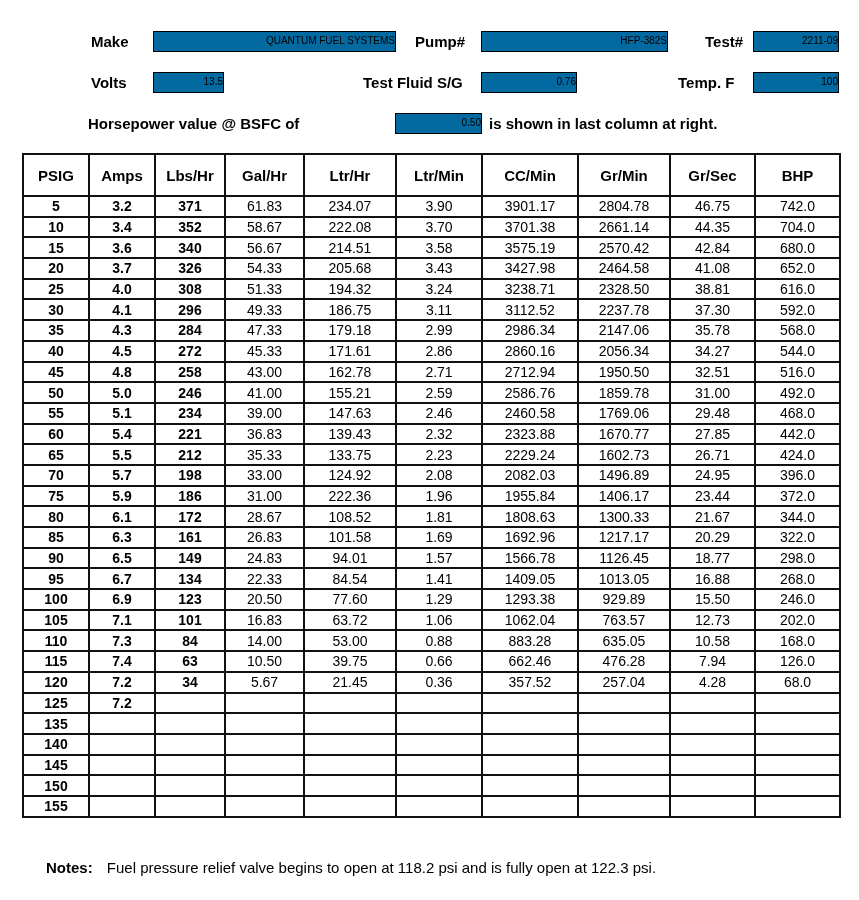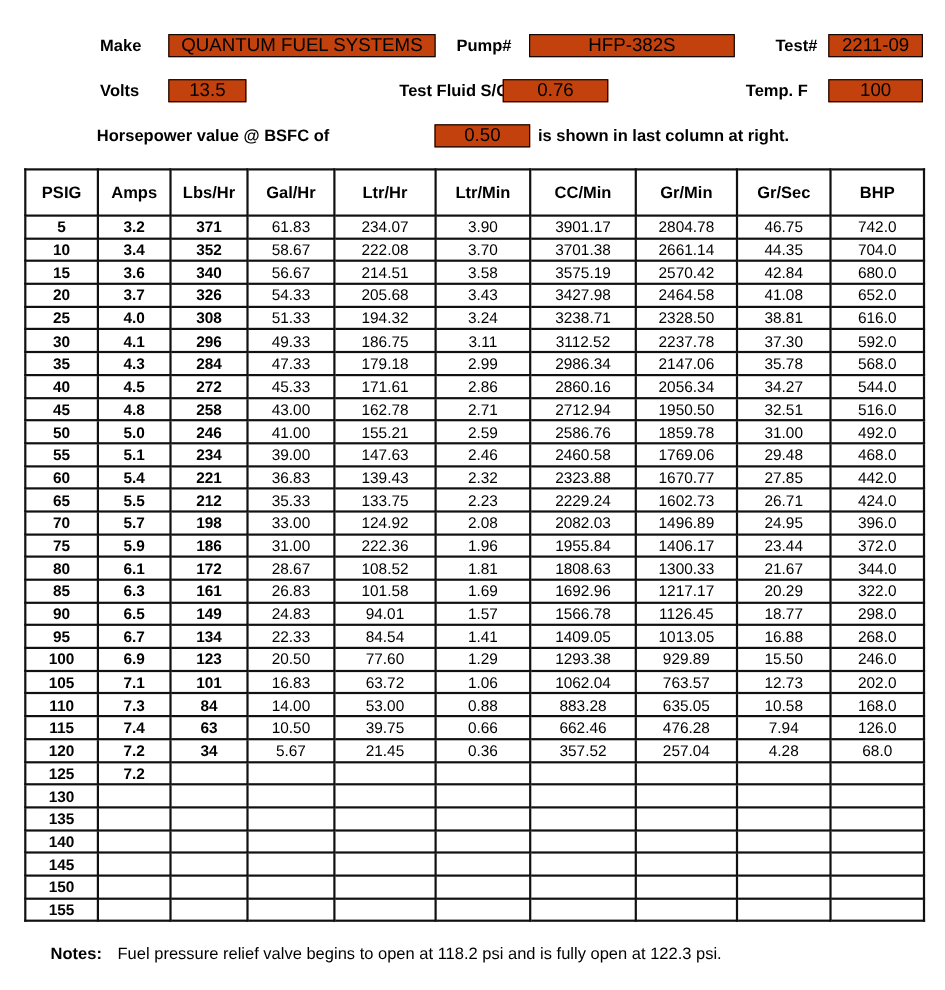--- a/index.html
+++ b/index.html
@@ -1,20 +1,20 @@
 <!DOCTYPE html>
 <html><head>
   <meta charset="utf-8">
   <style>
     html, body { margin:0; padding:0; background:#ffffff; }
     body { width:859px; height:900px; position:relative; overflow:hidden;
       font-family:"Liberation Sans", sans-serif; color:#000; }
     .lbl { position:absolute; font-weight:bold; font-size:15px; line-height:18px; white-space:nowrap; }
     .box { position:absolute; border:1.5px solid #000; box-sizing:border-box; height:21px;
-      font-size:17px; line-height:18px; text-align:center; white-space:nowrap; background:#c2410c; }
+      font-size:10px; line-height:18px; text-align:right; white-space:nowrap; background:#0369a1; }
     table { position:absolute; left:22px; top:153px; border-collapse:collapse; table-layout:fixed;
       width:817px; font-size:14px; }
     th, td { border:2px solid #111; padding:0; text-align:center; overflow:hidden; white-space:nowrap; }
     th { height:40px; font-weight:bold; font-size:15px; }
     td { height:18.7px; line-height:16px; }
     td.b { font-weight:bold; }
     .notes { position:absolute; left:26px; top:859px; font-size:15px; line-height:18px; white-space:nowrap; }
     .notes b { margin-right:10px;margin-left:20px; }
   </style>
 </head>
@@ -26,21 +26,21 @@
 <div class="lbl" style="left:415px;top:33px;text-align:right;">Pump#</div>
 <div class="box" style="left:481px;top:31px;width:187px;">HFP-382S</div>
 
 <div class="lbl" style="left:705px;top:33px;">Test#</div>
 <div class="box" style="left:753px;top:31px;width:86px;">2211-09</div>
 
 <div class="lbl" style="left:91px;top:74px;">Volts</div>
 <div class="box" style="left:153px;top:72px;width:71px;">13.5</div>
 
 <div class="lbl" style="left:363px;top:74px;">Test Fluid S/G</div>
-<div class="box" style="left:457px;top:72px;width:96px;">0.76</div>
+<div class="box" style="left:481px;top:72px;width:96px;">0.76</div>
 
 <div class="lbl" style="left:678px;top:74px;">Temp.  F</div>
 <div class="box" style="left:753px;top:72px;width:86px;">100</div>
 
 <div class="lbl" style="left:88px;top:115px;">Horsepower value @  BSFC of</div>
 <div class="box" style="left:395px;top:113px;width:87px;">0.50</div>
 <div class="lbl" style="left:489px;top:115px;">is shown in last column at right.</div>
 
 <table>
   <colgroup>
@@ -364,32 +364,20 @@
         <td class="b"></td>
         <td></td>
         <td></td>
         <td></td>
         <td></td>
         <td></td>
         <td></td>
         <td></td>
       </tr>
       <tr>
-        <td class="b">130</td>
-        <td class="b"></td>
-        <td class="b"></td>
-        <td></td>
-        <td></td>
-        <td></td>
-        <td></td>
-        <td></td>
-        <td></td>
-        <td></td>
-      </tr>
-      <tr>
         <td class="b">135</td>
         <td class="b"></td>
         <td class="b"></td>
         <td></td>
         <td></td>
         <td></td>
         <td></td>
         <td></td>
         <td></td>
         <td></td>

